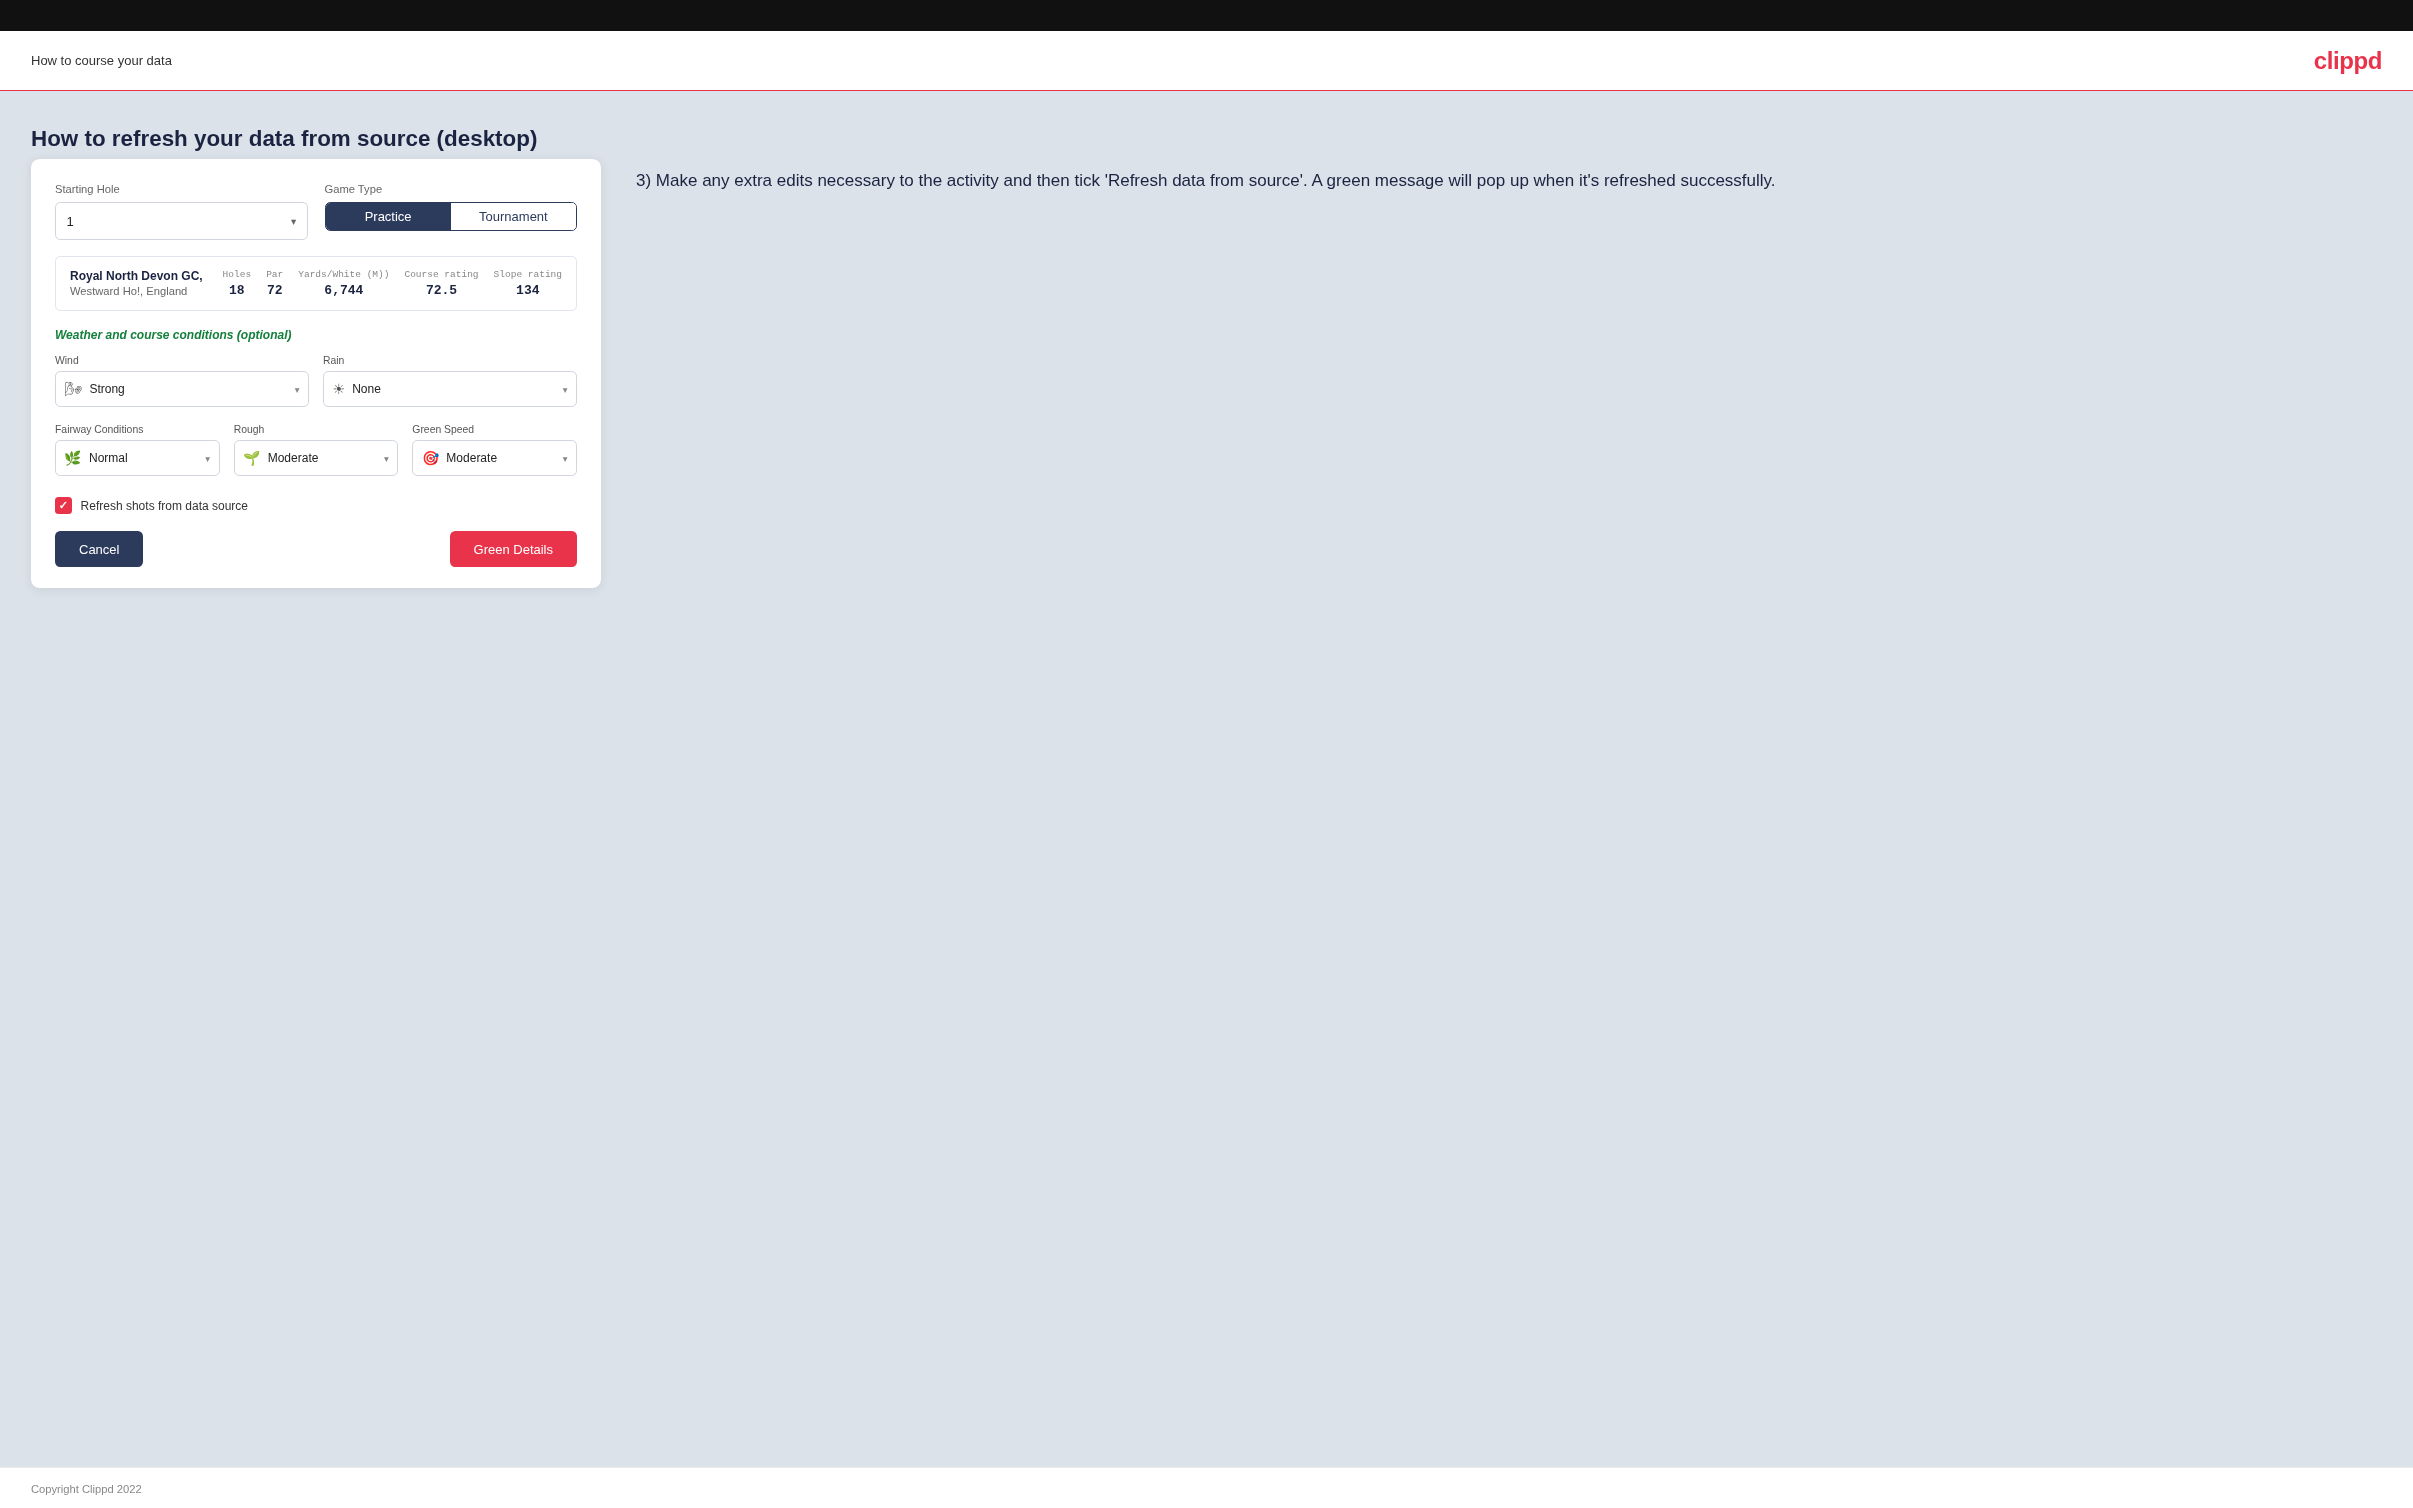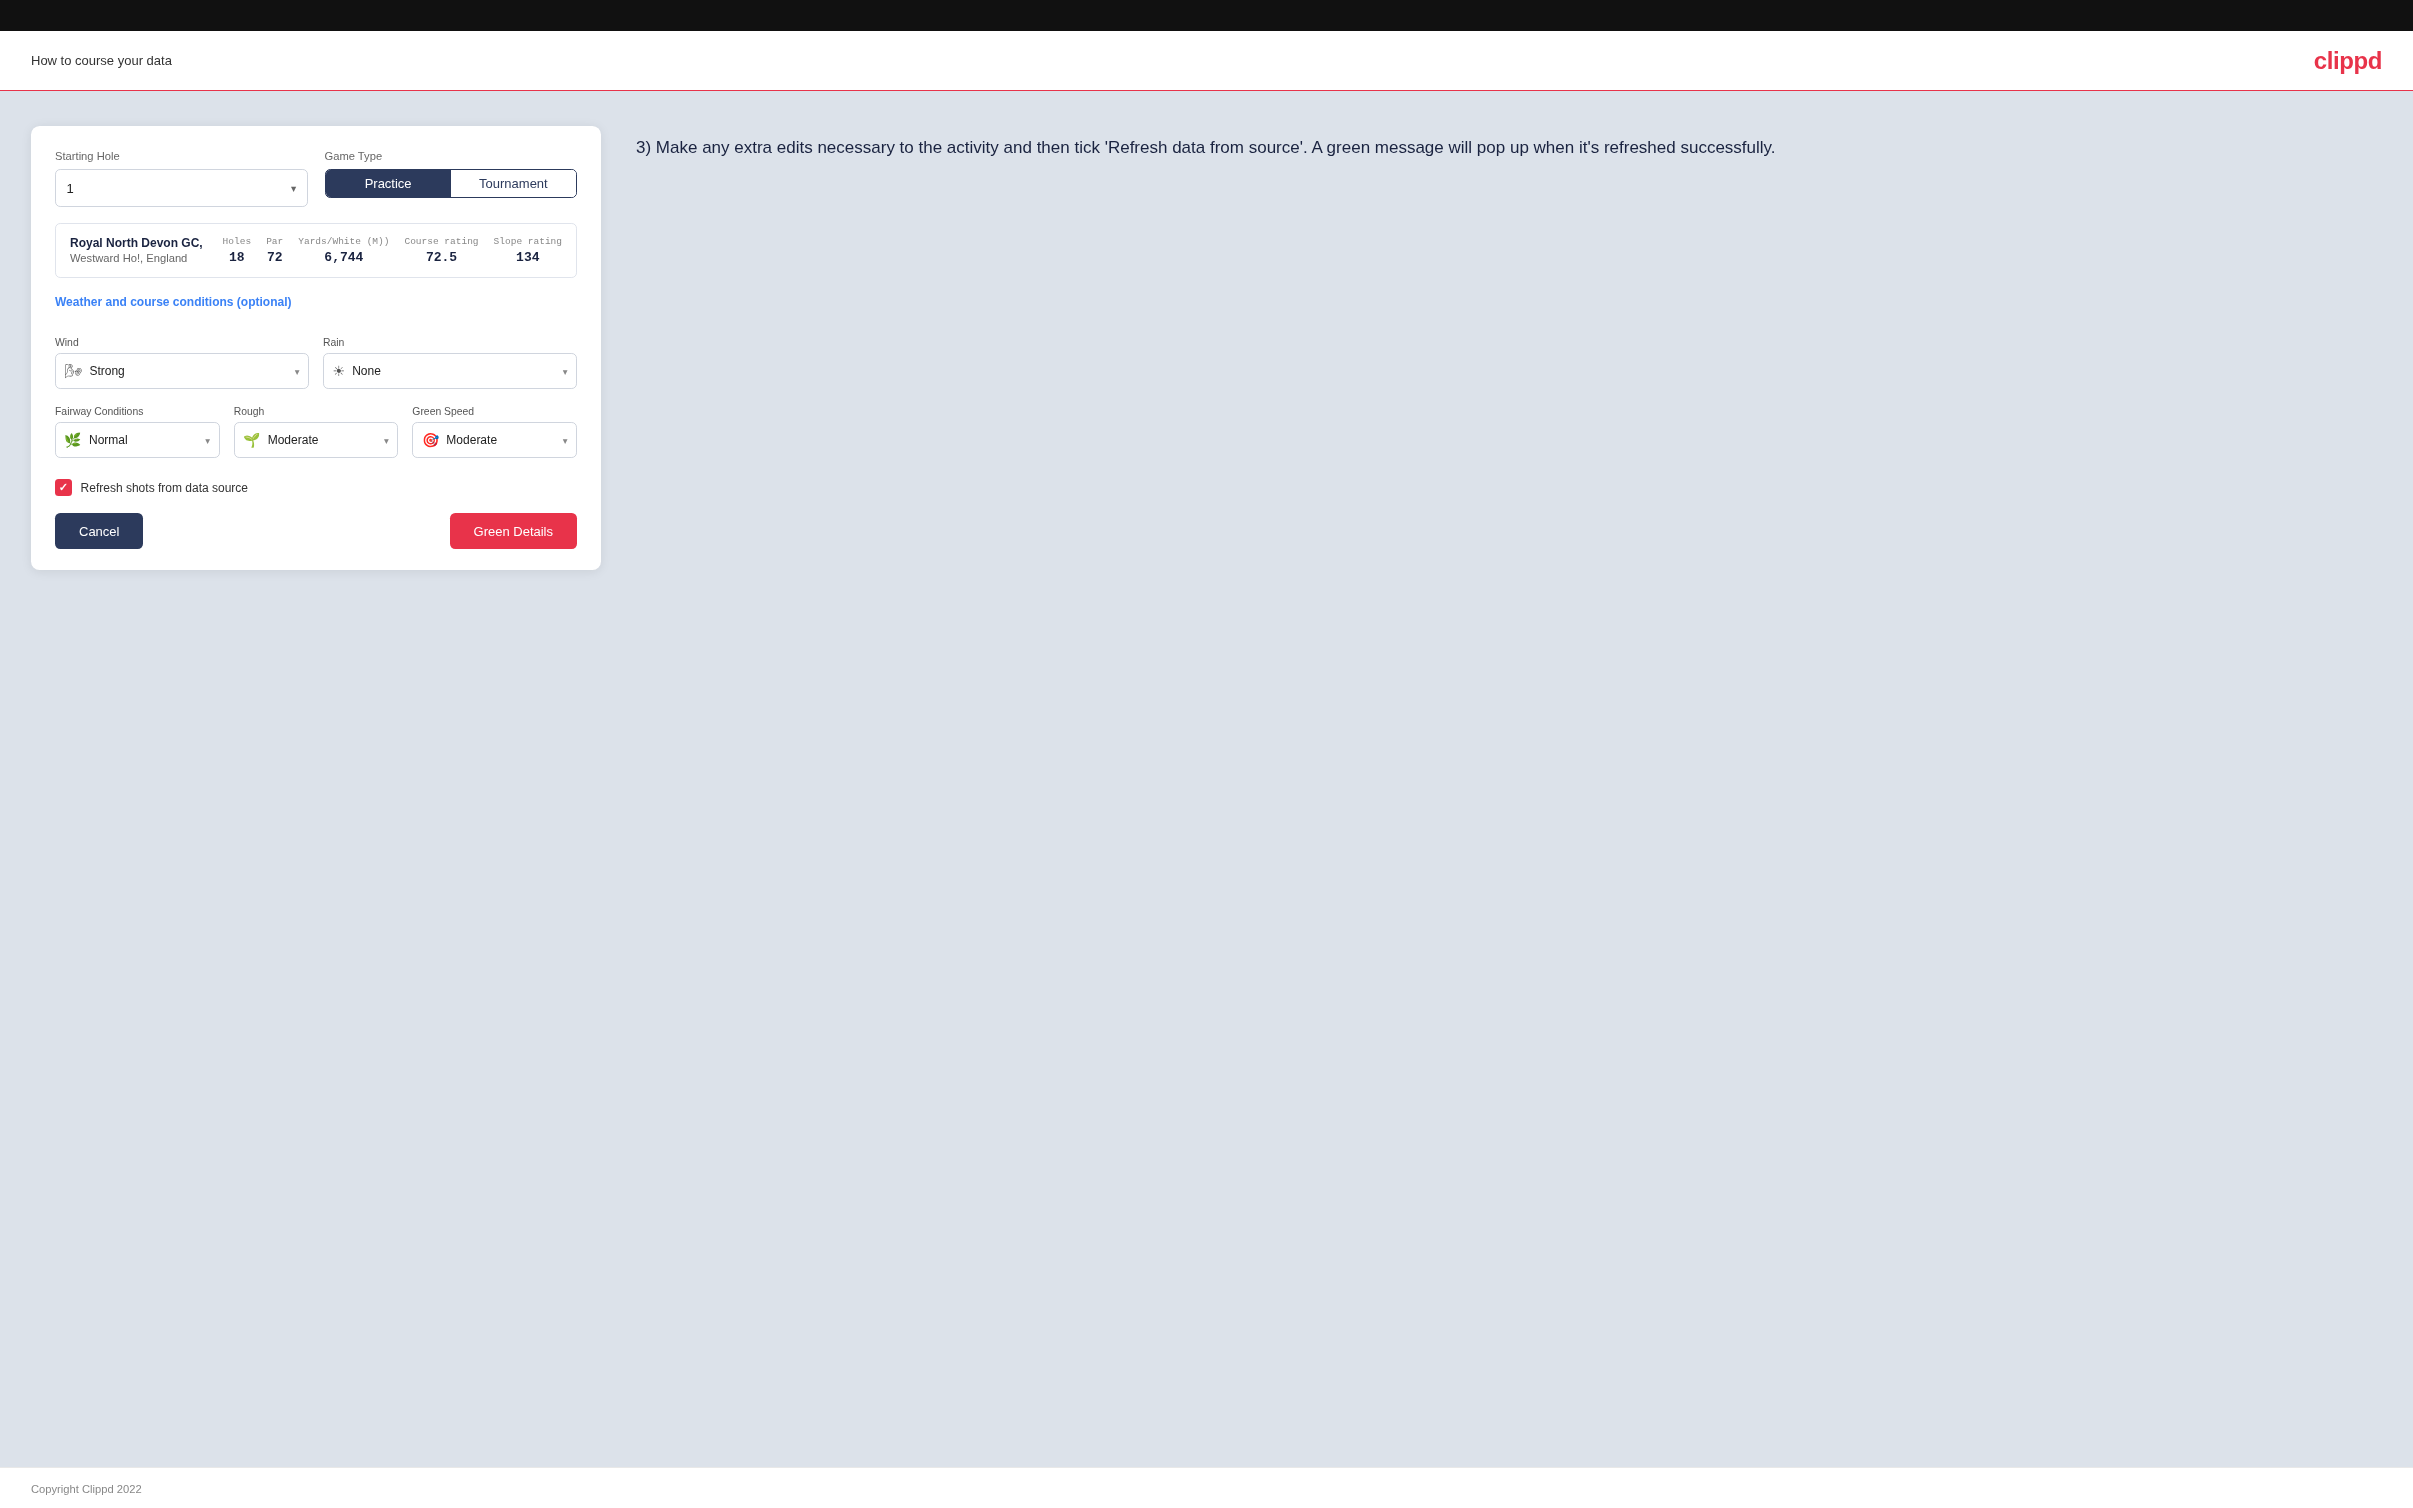--- a/index.html
+++ b/index.html
@@ -164,22 +164,23 @@
       margin-bottom: 2.6px;
     }
     .stat-value {
       font-size: 13px;
       font-weight: 600;
       color: #1a2340;
     }
     .section-title {
       font-size: 12px;
       font-weight: 600;
-      color: #3b82f6;
-      margin-bottom: 28px;
+      color: #15803d;
+      margin-bottom: 13px;
+      font-style: italic;
     }
     .conditions-grid {
       display: grid;
       grid-template-columns: 1fr 1fr;
       gap: 12px 14px;
       margin-bottom: 17px;
     }
     .conditions-grid-3 {
       display: grid;
       grid-template-columns: 1fr 1fr 1fr;
@@ -294,20 +295,21 @@
 <body>
 
 <div class="top-bar"></div>
 
 <div class="header">
   <span class="header-title">How to course your data</span>
   <span class="logo">clippd</span>
 </div>
 
 <div class="main-content">
+  <h1 class="page-heading">How to refresh your data from source (desktop)</h1>
 
   <div class="content-area">
 
     <div class="card">
 
       <div class="row-two-col">
         <div class="col-left">
           <div class="card-section-label">Starting Hole</div>
           <div class="select-wrapper">
             <select>

